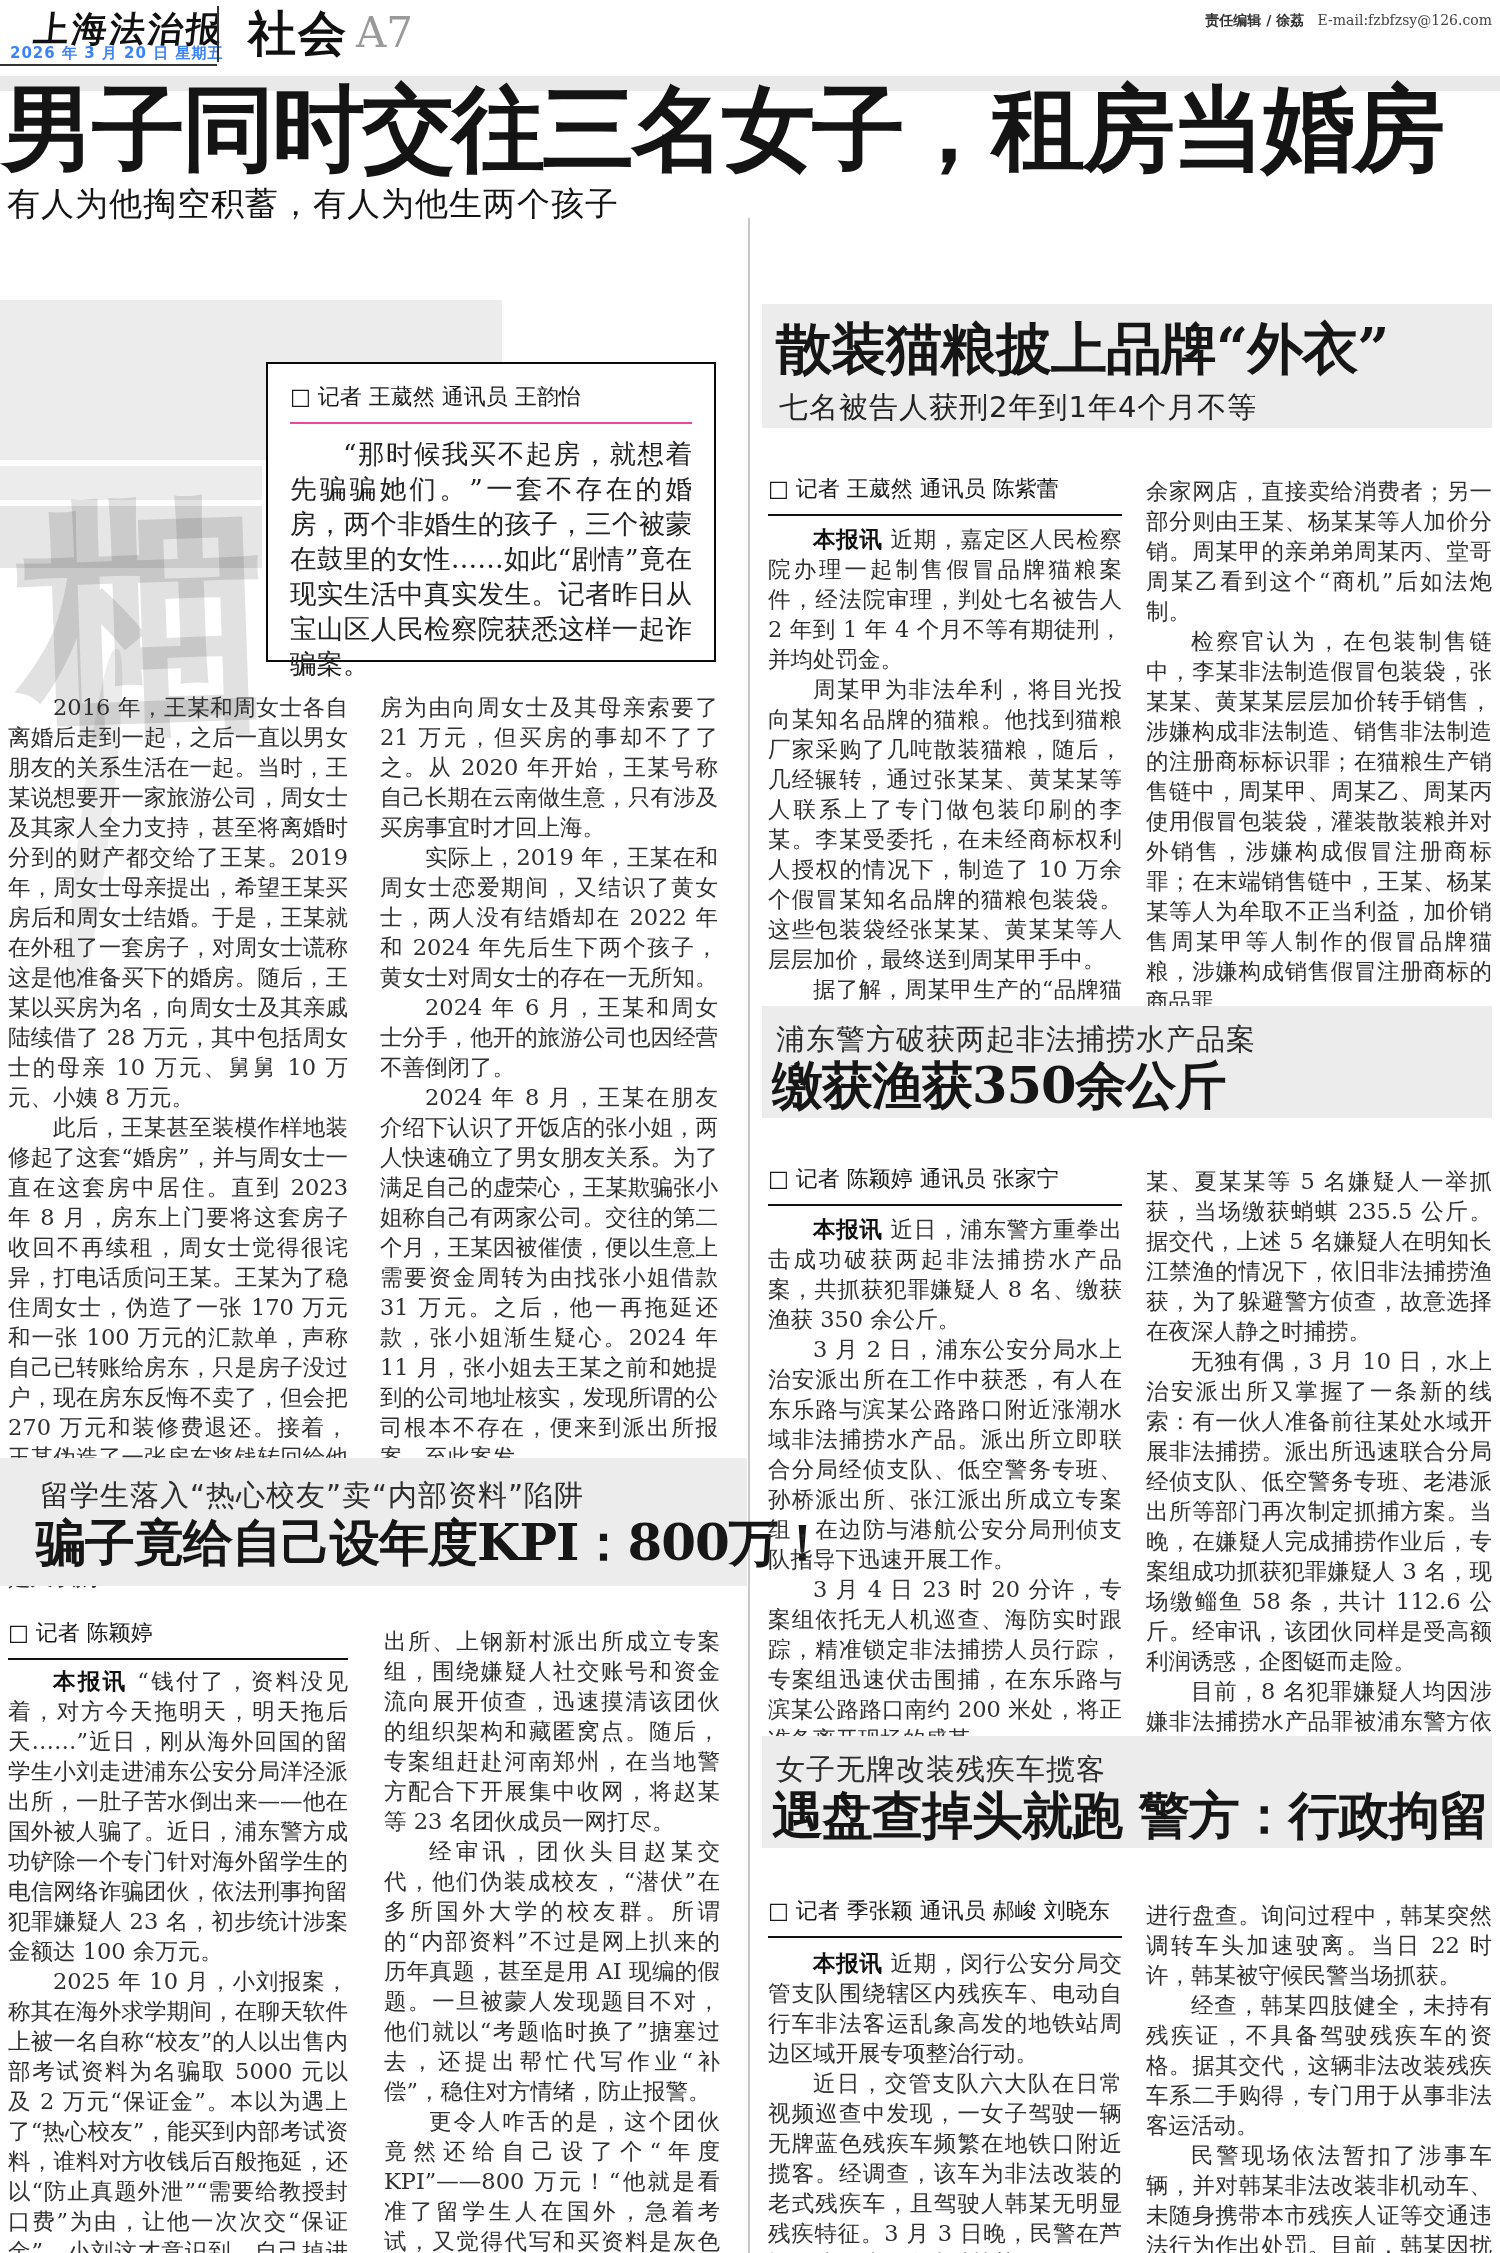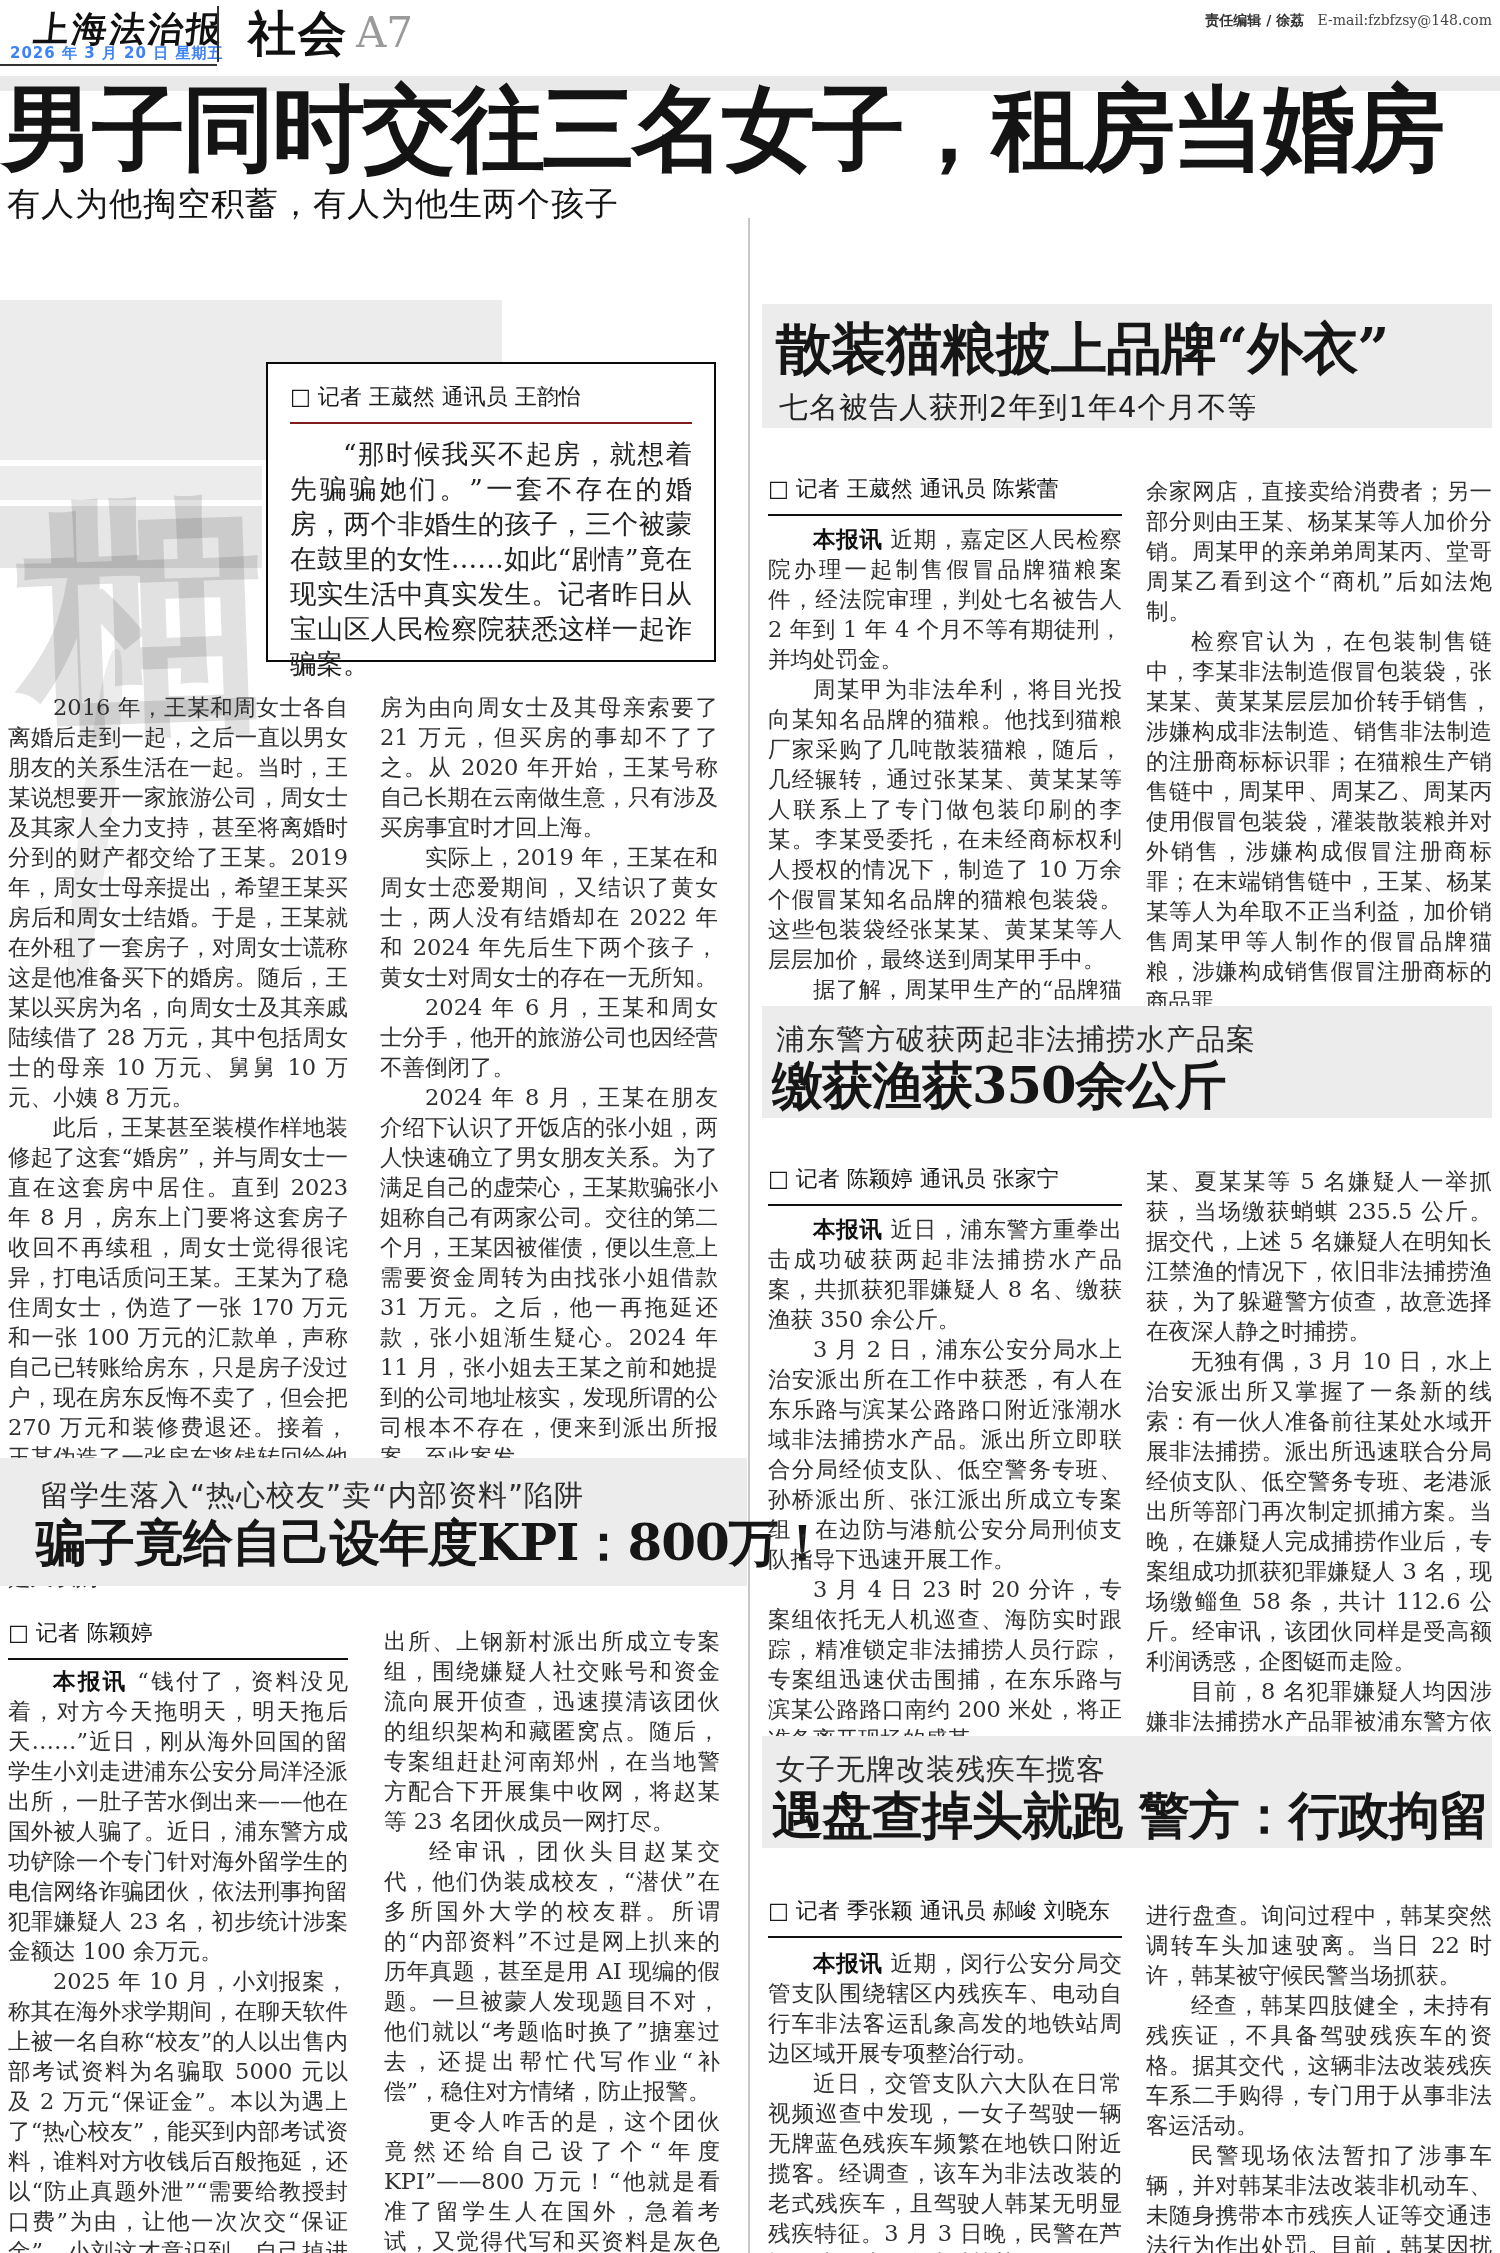--- a/index.html
+++ b/index.html
@@ -40,21 +40,21 @@
                writing-mode:vertical-rl; text-orientation:upright;
                font-size:248px; line-height:240px; font-weight:700;
                color:rgba(40,40,40,0.14); transform:rotate(-2deg); }
   .wm-stroke { left:80px; top:648px; width:30px; height:355px;
                background:rgba(40,40,40,0.09); border-radius:45%; transform:rotate(7deg); }
 
   
   .intro-box { left:266px; top:362px; width:450px; height:300px; box-sizing:border-box;
                background:#fff; border:2.5px solid #0a0a0a; padding:18px 22px; }
   .byline { font-family:"DejaVu Sans","Liberation Sans",sans-serif; font-size:22px; color:#1a1a1a;
-            border-bottom:2px solid #7f1d1d; padding-bottom:10px; }
+            border-bottom:2px solid #ec4899; padding-bottom:10px; }
   .intro-text { margin-top:12px; font-size:26.5px; line-height:35px; text-align:justify;
                 text-indent:2em; color:#222; }
 
   
   .body-col p { margin:0; text-indent:2em; text-align:justify; font-size:22.5px; line-height:30px; color:#303030; }
   .body-col p.flush { text-indent:0; }
   .body-col b { font-family:"DejaVu Sans","Liberation Sans",sans-serif; font-weight:700; color:#111; }
   .col-byline { border-bottom:2.5px solid #111; }
 
   
@@ -70,21 +70,21 @@
 
   <div class="abs paper-logo">上海法治报</div>
   <div class="abs masthead-date sans">2026 年 3 月 20 日  星期五</div>
   <div class="abs header-vline"></div>
   <div class="abs header-hline"></div>
   <div class="abs section-title sans">社会</div>
   <div class="abs page-no serif">A7</div>
   <div class="abs editor-line sans">
     <span class="ed">责任编辑 / 徐荔</span>
     <span>&nbsp;</span>
-    <span class="em">E-mail:fzbfzsy@148.com</span>
+    <span class="em">E-mail:fzbfzsy@126.com</span>
   </div>
 
   <div class="abs lead-strip"></div>
   <div class="abs lead-subhead sans">有人为他掏空积蓄，有人为他生两个孩子</div>
   <div class="abs lead-headline serif">男子同时交往三名女子，租房当婚房</div>
 
   <div class="abs main-vdivider"></div>
 
   <section>
     <div class="abs wm-rect1"></div>

